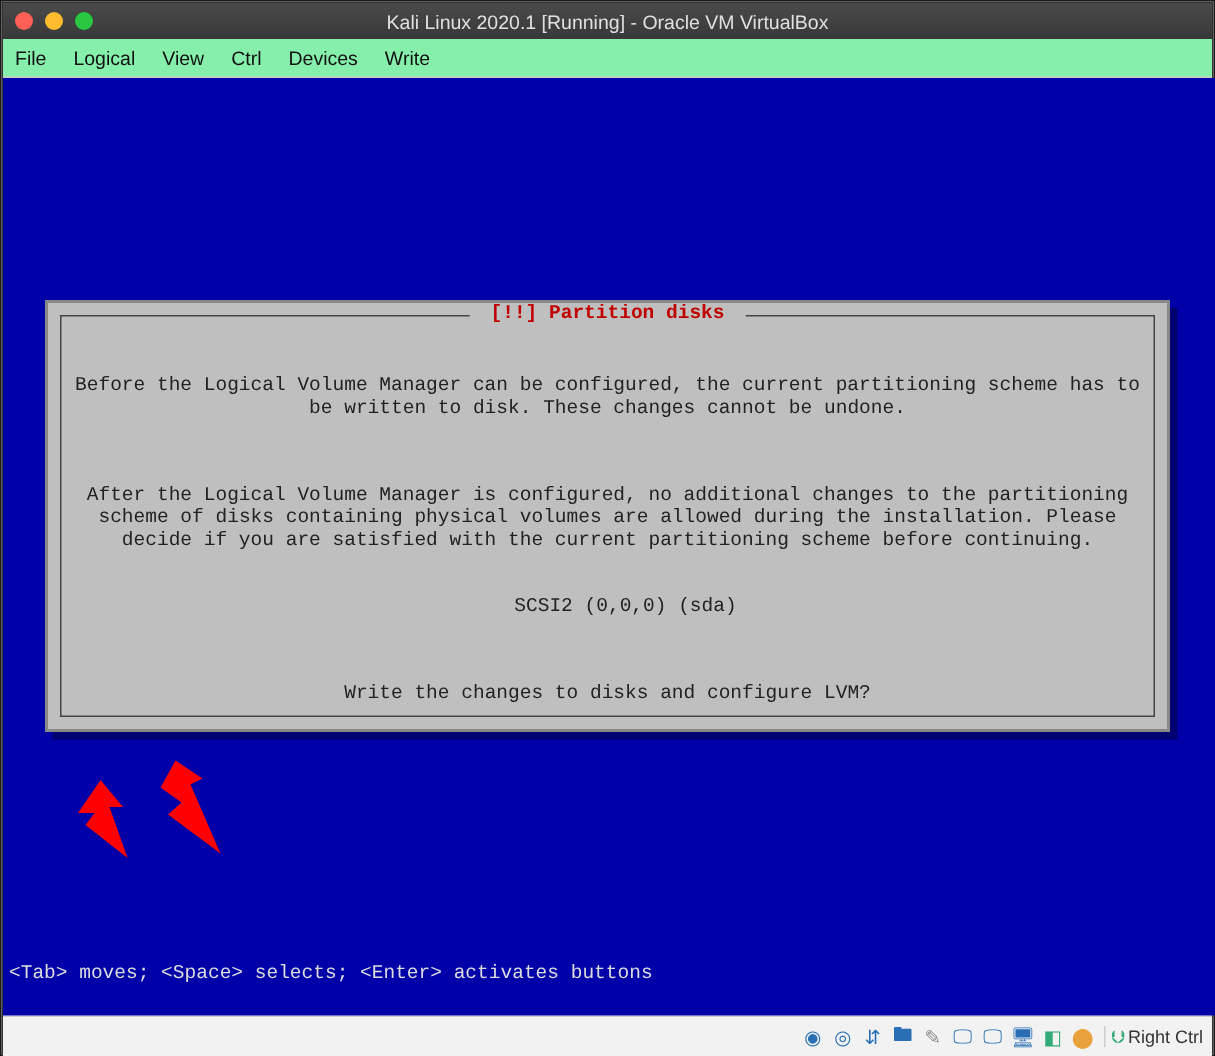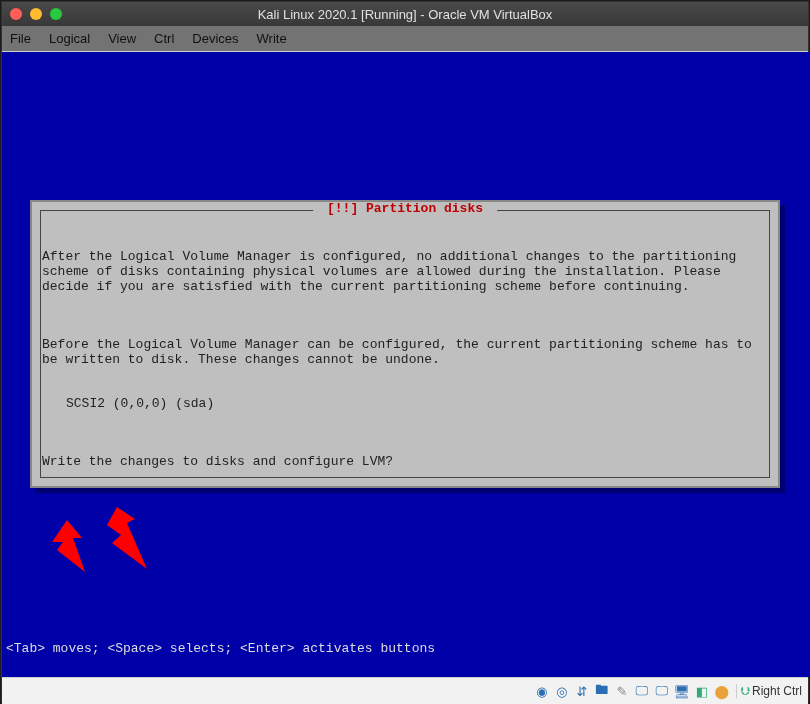--- a/index.html
+++ b/index.html
@@ -36,21 +36,21 @@
     .titlebar-title {
       color: #e0e0e0;
       font-size: 13px;
       position: absolute;
       left: 50%;
       transform: translateX(-50%);
       white-space: nowrap;
     }
     .menubar {
       height: 26px;
-      background: #737373;
+      background: #86efac;
       border-bottom: 1px solid #ccc;
       display: flex;
       align-items: center;
       padding: 0 8px;
       gap: 18px;
       font-size: 13px;
       color: #111;
     }
     .menubar span { cursor: default; }
     .vm-screen {
@@ -65,20 +65,21 @@
     }
     .dialog-outer {
       position: absolute;
       left: 28px;
       top: 148px;
       width: 750px;
       height: 288px;
       background: #bfbfbf;
       border: 2px solid #888;
       box-shadow: 5px 5px 0 #000070;
+      text-align: center;
     }
     .dialog-inner {
       position: absolute;
       left: 8px; top: 8px; right: 8px; bottom: 8px;
       border: 1px solid #444;
     }
     .dialog-title {
       position: absolute;
       top: 0px;
       left: 50%;
@@ -167,22 +168,22 @@
     <span>Devices</span>
     <span>Write</span>
   </div>
 
   <div class="vm-screen">
 
     <div class="dialog-outer">
       <div class="dialog-inner"></div>
       <div class="dialog-title"> [!!] Partition disks </div>
       <div class="dialog-body">
+        <p>Before the Logical Volume Manager can be configured, the current partitioning scheme has to be written to disk. These changes cannot be undone.</p>
         <p>After the Logical Volume Manager is configured, no additional changes to the partitioning scheme of disks containing physical volumes are allowed during the installation. Please decide if you are satisfied with the current partitioning scheme before continuing.</p>
-        <p>Before the Logical Volume Manager can be configured, the current partitioning scheme has to be written to disk. These changes cannot be undone.</p>
         <p class="device-line">SCSI2 (0,0,0) (sda)</p>
         <p>Write the changes to disks and configure LVM?</p>
       </div>
     </div>
 
     <div class="bottom-hint">&lt;Tab&gt; moves; &lt;Space&gt; selects; &lt;Enter&gt; activates buttons</div>
 
     <div class="arrow" style="left:25px; top:468px;">
       <svg width="60" height="60">
         <polygon points="40,0 55,18 46,18 58,52 30,30 36,22 25,22" fill="#ff0000"></polygon>

